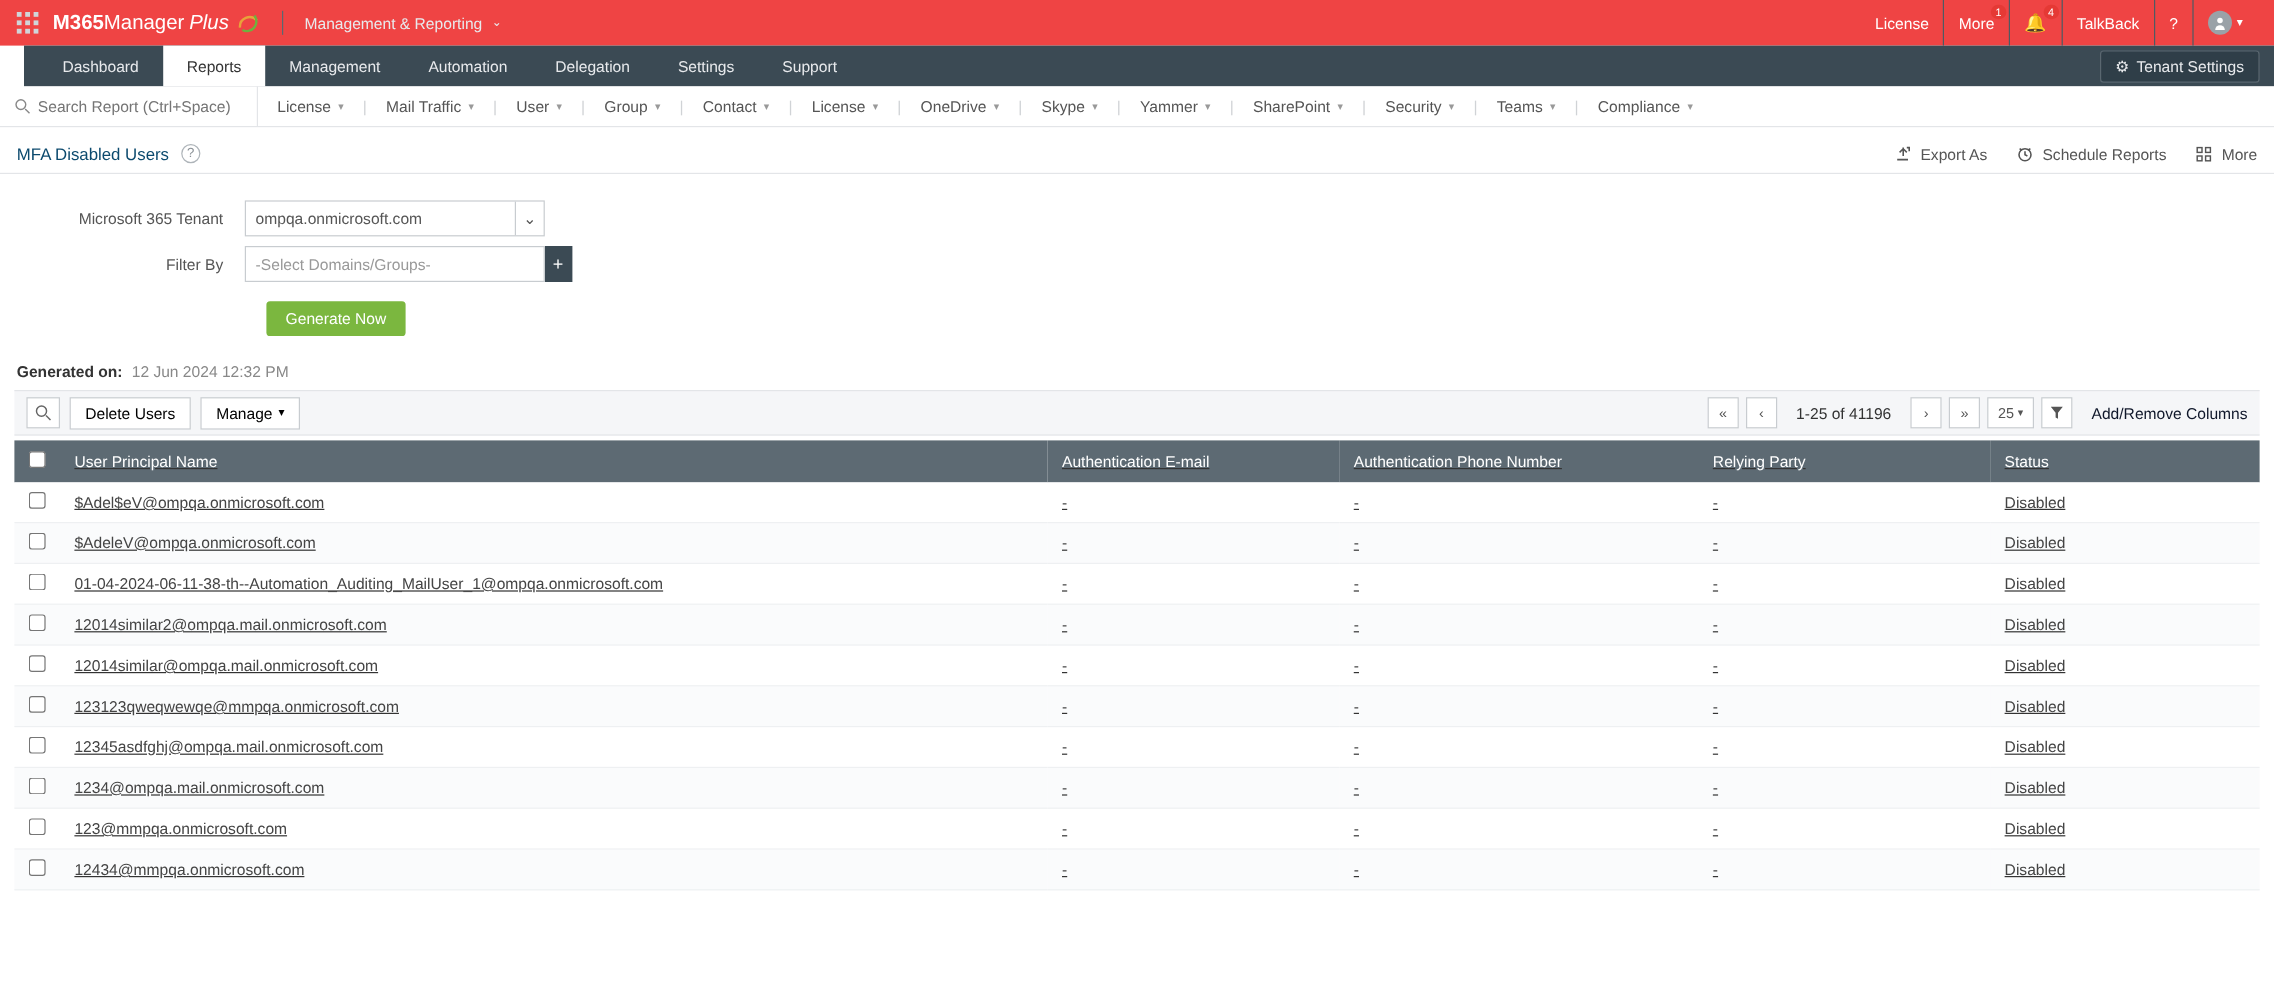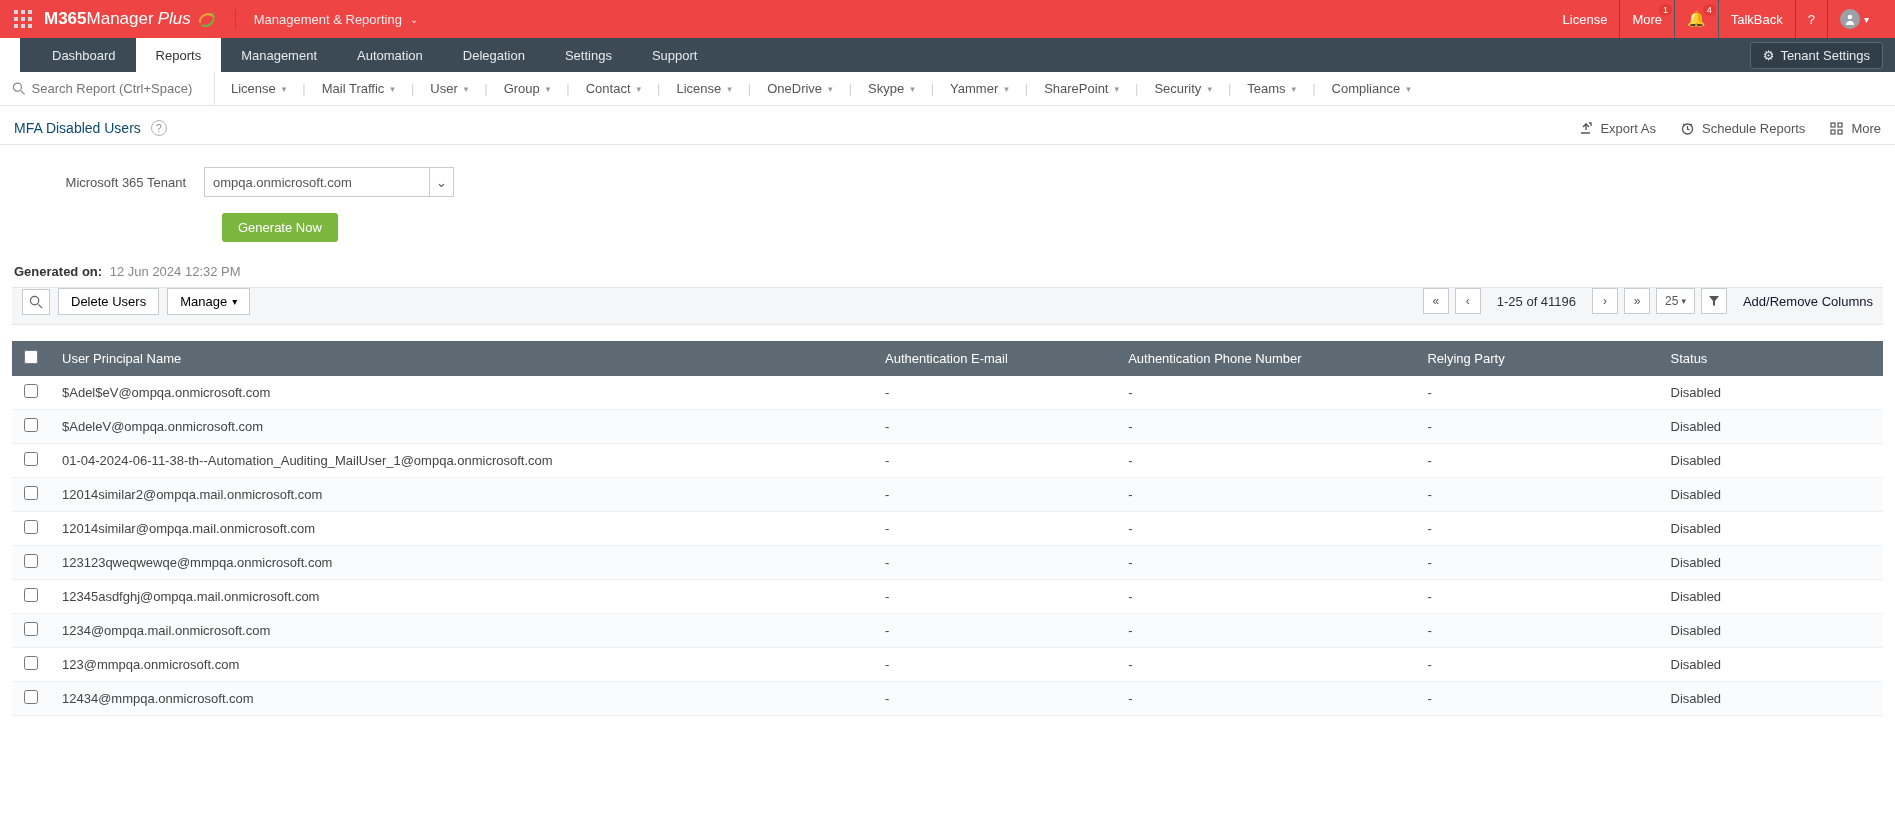--- a/index.html
+++ b/index.html
@@ -40,28 +40,28 @@
     .form-row { display:flex; align-items:center; margin:8px 0; }
     .form-label { width:190px; text-align:right; padding-right:18px; color:#555; font-size:13px; }
     .select-box { width:250px; height:30px; border:1px solid #c8ccd0; display:flex; align-items:center; padding:12px 8px; font-size:13px; color:#555; background:#fff; cursor:pointer; position:relative; }
     .select-box .dd { position:absolute; right:0; top:0; width:24px; height:100%; display:flex; align-items:center; justify-content:center; border-left:1px solid #c8ccd0; }
     .select-box.placeholder { color:#999; }
     .plus-btn { width:24px; height:30px; background:#3b4a54; color:#fff; display:flex; align-items:center; justify-content:center; margin-left:-1px; cursor:pointer; font-size:15px; }
     .gen-btn { margin-left:208px; margin-top:8px; background:#7bb73f; color:#fff; border:none; padding:7px 16px; font-size:13px; border-radius:3px; cursor:pointer; }
     .gen-on { padding:10px 14px 8px; font-size:13px; }
     .gen-on strong { color:#333; font-weight:600; }
     .gen-on span { color:#888; }
-    .table-toolbar { background:#f5f6f8; border-top:1px solid #e3e5e8; border-bottom:1px solid #e3e5e8; height:38px; display:flex; align-items:flex-start; padding:0 10px; margin:0 12px; }
+    .table-toolbar { background:#f5f6f8; border-top:1px solid #e3e5e8; border-bottom:1px solid #e3e5e8; height:38px; display:flex; align-items:center; padding:0 10px; margin:0 12px; }
     .tt-left { display:flex; align-items:center; gap:8px; }
     .tt-btn { background:#fff; border:1px solid #c8ccd0; padding:5px 12px; font-size:13px; cursor:pointer; display:flex; align-items:center; }
     .tt-right { margin-left:auto; display:flex; align-items:center; gap:6px; font-size:13px; }
     .pg-btn { width:26px; height:26px; border:1px solid #c8ccd0; background:#fff; display:flex; align-items:center; justify-content:center; cursor:pointer; font-size:12px; color:#555; }
     .pg-info { padding:0 10px; color:#333; }
     .add-col { color:#0f172a; cursor:pointer; padding-left:10px; }
-    .data-table { width:calc(100% - 24px); margin:16px 12px; border-collapse:collapse; }
+    .data-table { width:calc(100% - 24px); margin:4px 12px; border-collapse:collapse;text-decoration:underline; }
     .data-table thead { background:#5d6a73; color:#fff; }
     .data-table th { text-align:left; padding:9px 12px; font-weight:400; font-size:13px; }
     .data-table th:first-child { width:44px; text-align:center; }
     .data-table td { padding:8px 12px; border-bottom:1px solid #eef0f2; font-size:13px; color:#444; }
     .data-table tbody tr:nth-child(odd) { background:#fff; }
     .data-table tbody tr:nth-child(even) { background:#fafbfc; }
     .chk-td { width:44px; text-align:center; }
     input[type=checkbox] { width:14px; height:14px; cursor:pointer; }
     .col-upn { width:44%; }
     .col-email { width:13%; }
@@ -252,20 +252,29 @@
 <hr style="border:none;border-top:1px solid #e3e5e8;margin:0 0 8px">
 
 <div class="form-area">
   <div class="form-row">
     <div class="form-label">Microsoft 365 Tenant</div>
     <div class="select-box">
       <span>ompqa.onmicrosoft.com</span>
       <span class="dd">⌄</span>
     </div>
   </div>
+  <div class="form-row">
+    <div class="form-label">Filter By</div>
+    <div class="select-box placeholder">
+      <span>-Select Domains/Groups-</span>
+    </div>
+    <div class="plus-btn">
+        <span>+</span>
+      </div>
+  </div>
   <button class="gen-btn">Generate Now</button>
 </div>
 
 <div class="gen-on">
   <strong>Generated on:</strong>
   <span style="margin-left:4px">12 Jun 2024 12:32 PM</span>
 </div>
 
 <div class="table-toolbar">
   <div class="tt-left">

